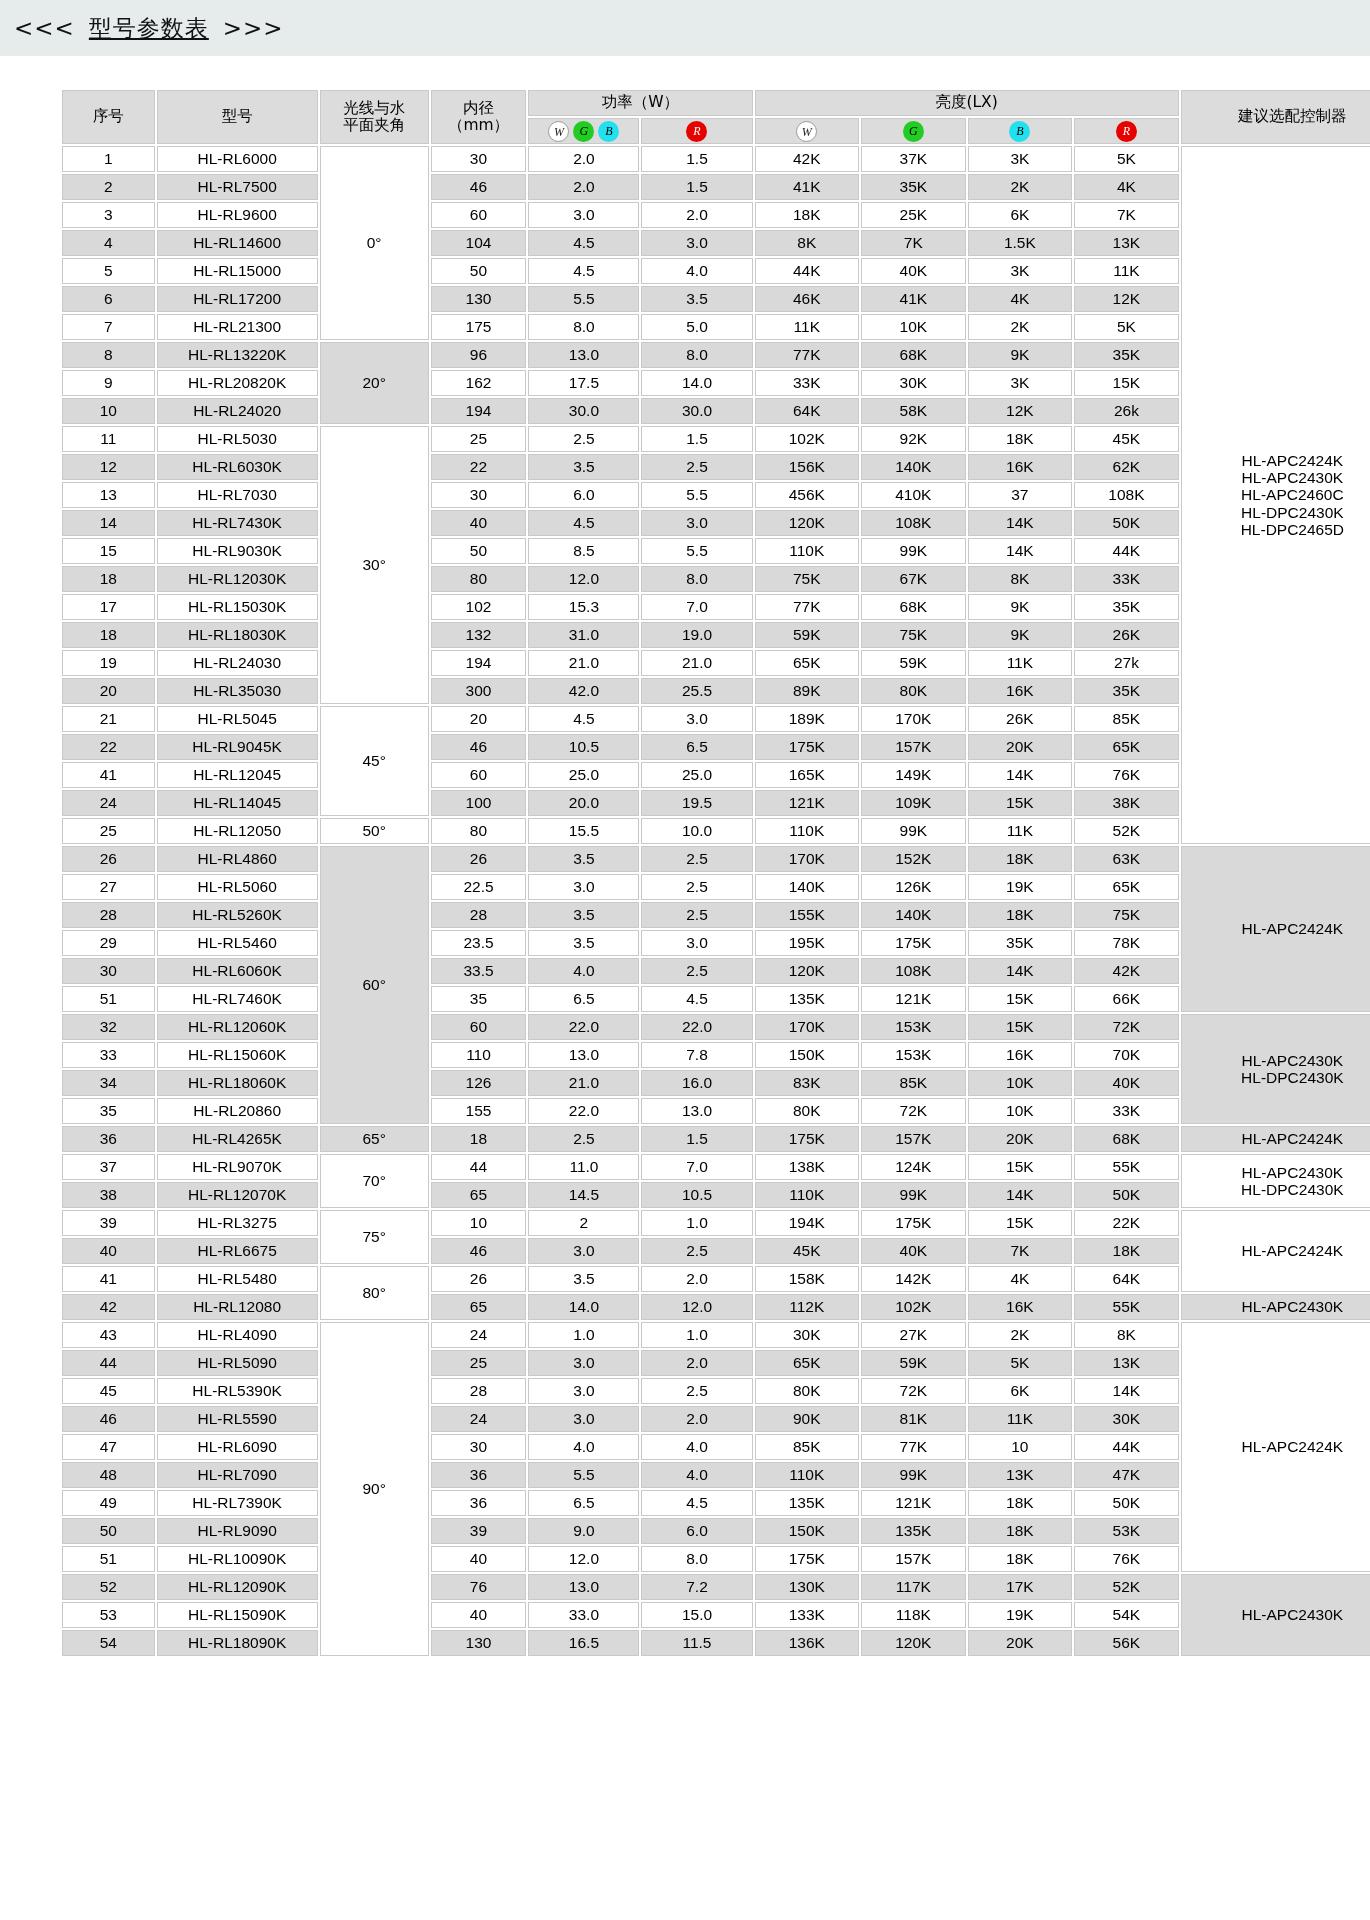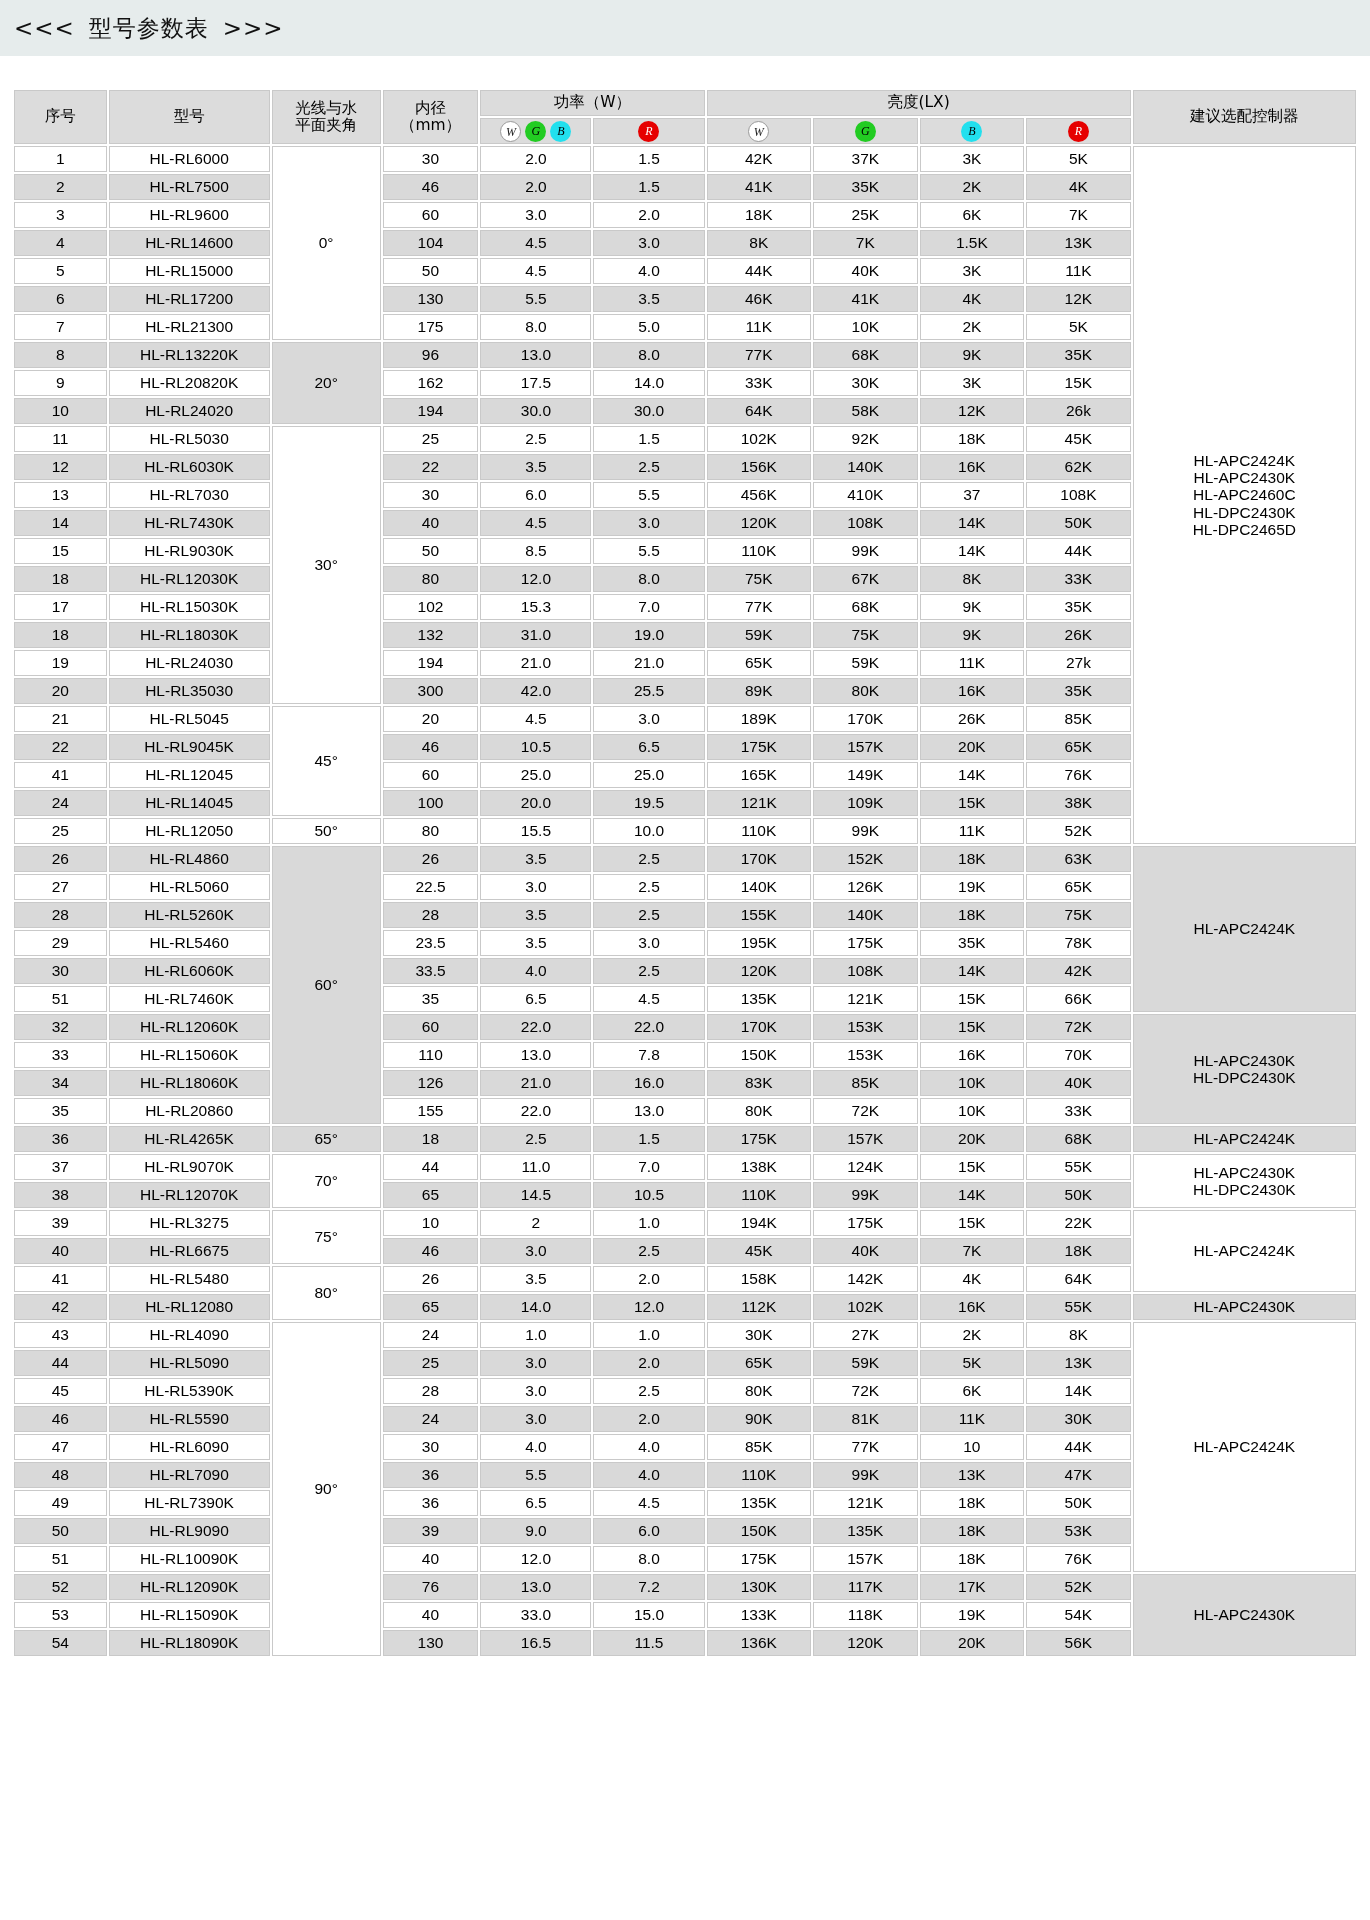--- a/index.html
+++ b/index.html
@@ -28,20 +28,21 @@
     font-size: 23px;
     letter-spacing: 1px;
     color: #111;
     font-family: "DejaVu Sans", "Liberation Sans", sans-serif;
   }
 
   
   #table-wrap {
     padding: 32px 17px 10px 12px;
     box-sizing: border-box;
+    margin-left: 48px;
   }
 
   table.spec {
     border-collapse: separate;
     border-spacing: 2px;
     width: 1346px;
     table-layout: fixed;
     background: #ffffff;
   }
 
@@ -108,21 +109,21 @@
 
   .dot-group { white-space: nowrap; }
 
   .deg { font-size: 17px; }
 </style>
 </head>
 <body>
 
 <div id="title-banner">
   <span class="title-text">&lt;&lt;&lt;</span>
-  <span class="title-text" style="margin:0 14px;">型号参数表</span>
+  <span class="title-text" style="margin:0 14px;text-decoration:underline;">型号参数表</span>
   <span class="title-text">&gt;&gt;&gt;</span>
 </div>
 
 <div id="table-wrap">
   <table class="spec">
     <colgroup>
       <col style="width:85px">
       <col style="width:148px">
       <col style="width:100px">
       <col style="width:88px">

